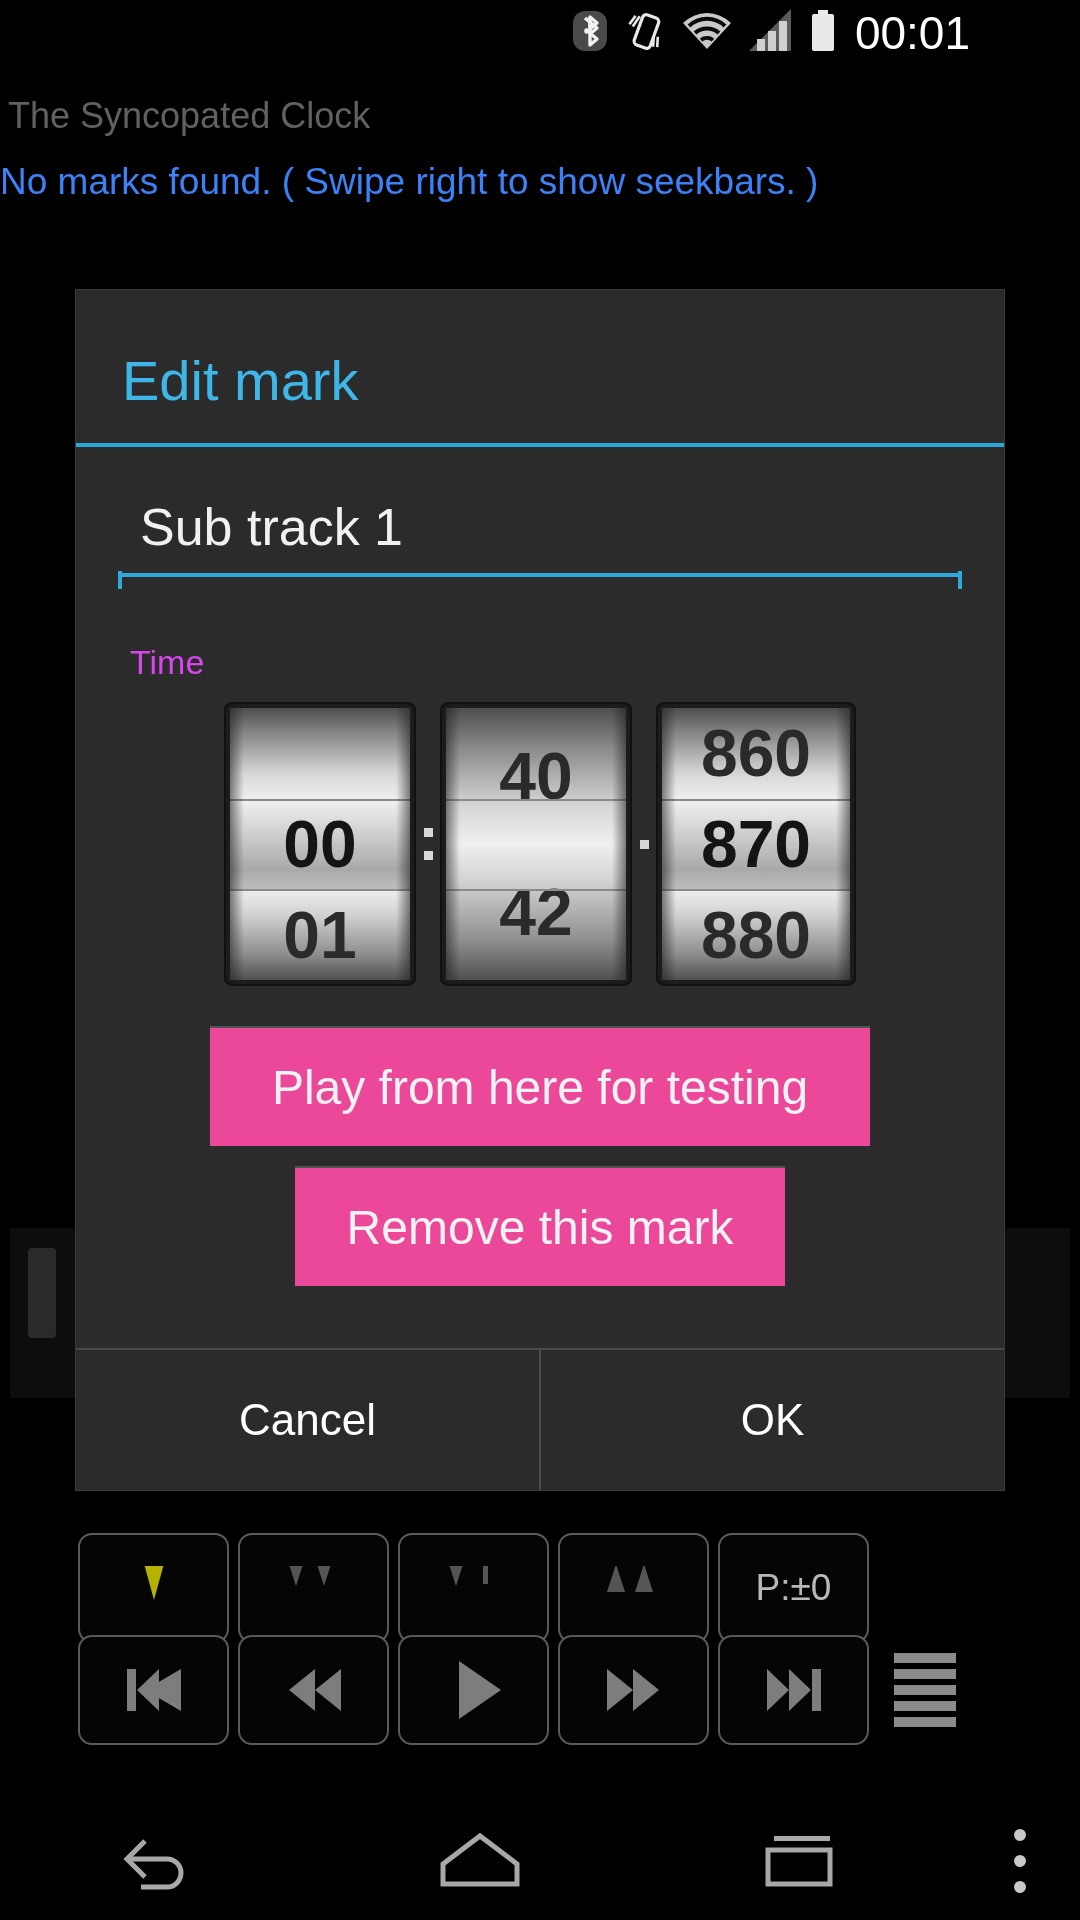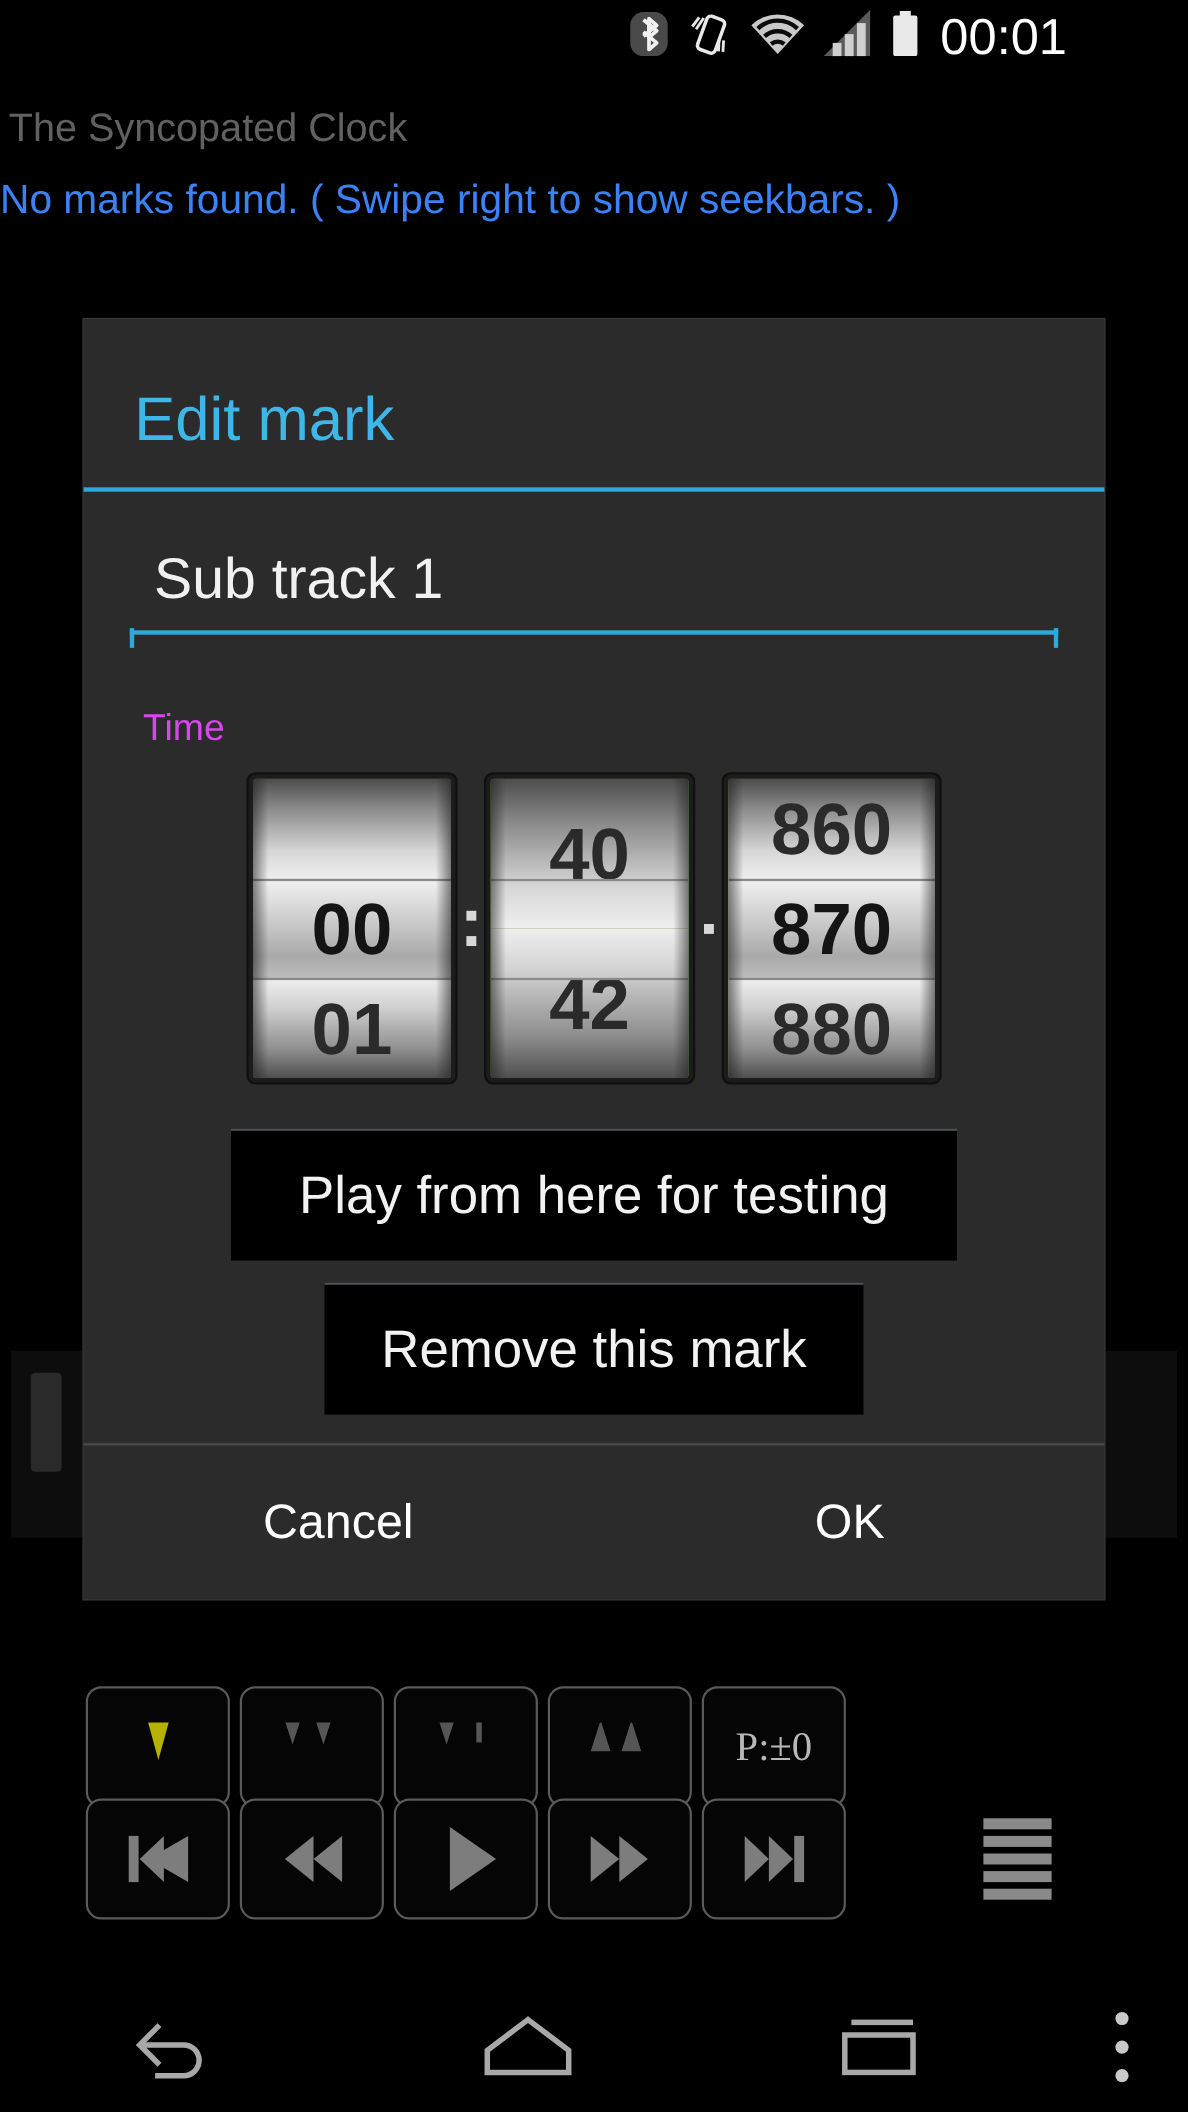--- a/index.html
+++ b/index.html
@@ -45,24 +45,24 @@
     background:#2a2a2a; border-radius:4px;
   }
 
   
   .ctrl-row{
     position:absolute; left:78px; display:flex; gap:9px; align-items:center;
   }
   .ctrl-row.row1{ top:1533px; }
   .ctrl-row.row2{ top:1635px; }
   .ctrl-btn{
-    width:131px; height:110px;
+    width:151px; height:110px;
     border:2px solid #5a5a5a; border-radius:14px;
     background:#050505;
-    display:flex; align-items:center; justify-content:center;font-family:Liberation Serif, serif;
+    display:flex; align-items:center; justify-content:center;
   }
   .ctrl-btn.small-label{ font-size:37px; color:#b8b8b8; }
 
   
   .list-icon{
     position:absolute; left:885px; top:1635px;
     width:80px; height:110px; display:flex; align-items:center; justify-content:center;
   }
 
   
@@ -155,35 +155,35 @@
   .pk-sep{
     width:36px; display:flex; flex-direction:column; align-items:center;
     justify-content:center; gap:14px; height:272px;
   }
   .pk-sep .dot{ width:9px; height:9px; background:#d8d8d8; }
   .pk-sep.dotonly{ justify-content:center; }
   .pk-sep.dotonly .dot{ margin-top:0; }
 
   
   .action-btn{
-    background:#000000;
+    background:#ec4899;
     border-top:2px solid #4b5355;
     color:#f2f2f2;
     font-size:48px;
     display:flex; align-items:center; justify-content:center;
     height:120px;
   }
   .play-btn-wrap{ padding:46px 0 0 0; display:flex; justify-content:center; }
   .play-btn{ width:660px; }
   .remove-btn-wrap{ padding:20px 0 0 0; display:flex; justify-content:center; }
   .remove-btn{ width:490px; }
 
   
   .dlg-footer{
-    display:flex; border-top:2px solid #4a4a4a; align-items:flex-end;
+    display:flex; border-top:2px solid #4a4a4a; margin-top:36px;
   }
   .foot-btn{
     flex:1; height:140px;
     display:flex; align-items:center; justify-content:center;
     color:#ffffff; font-size:44px;
   }
   .foot-sep{ width:2px; background:#4a4a4a; }
 </style>
 </head>
 <body>

